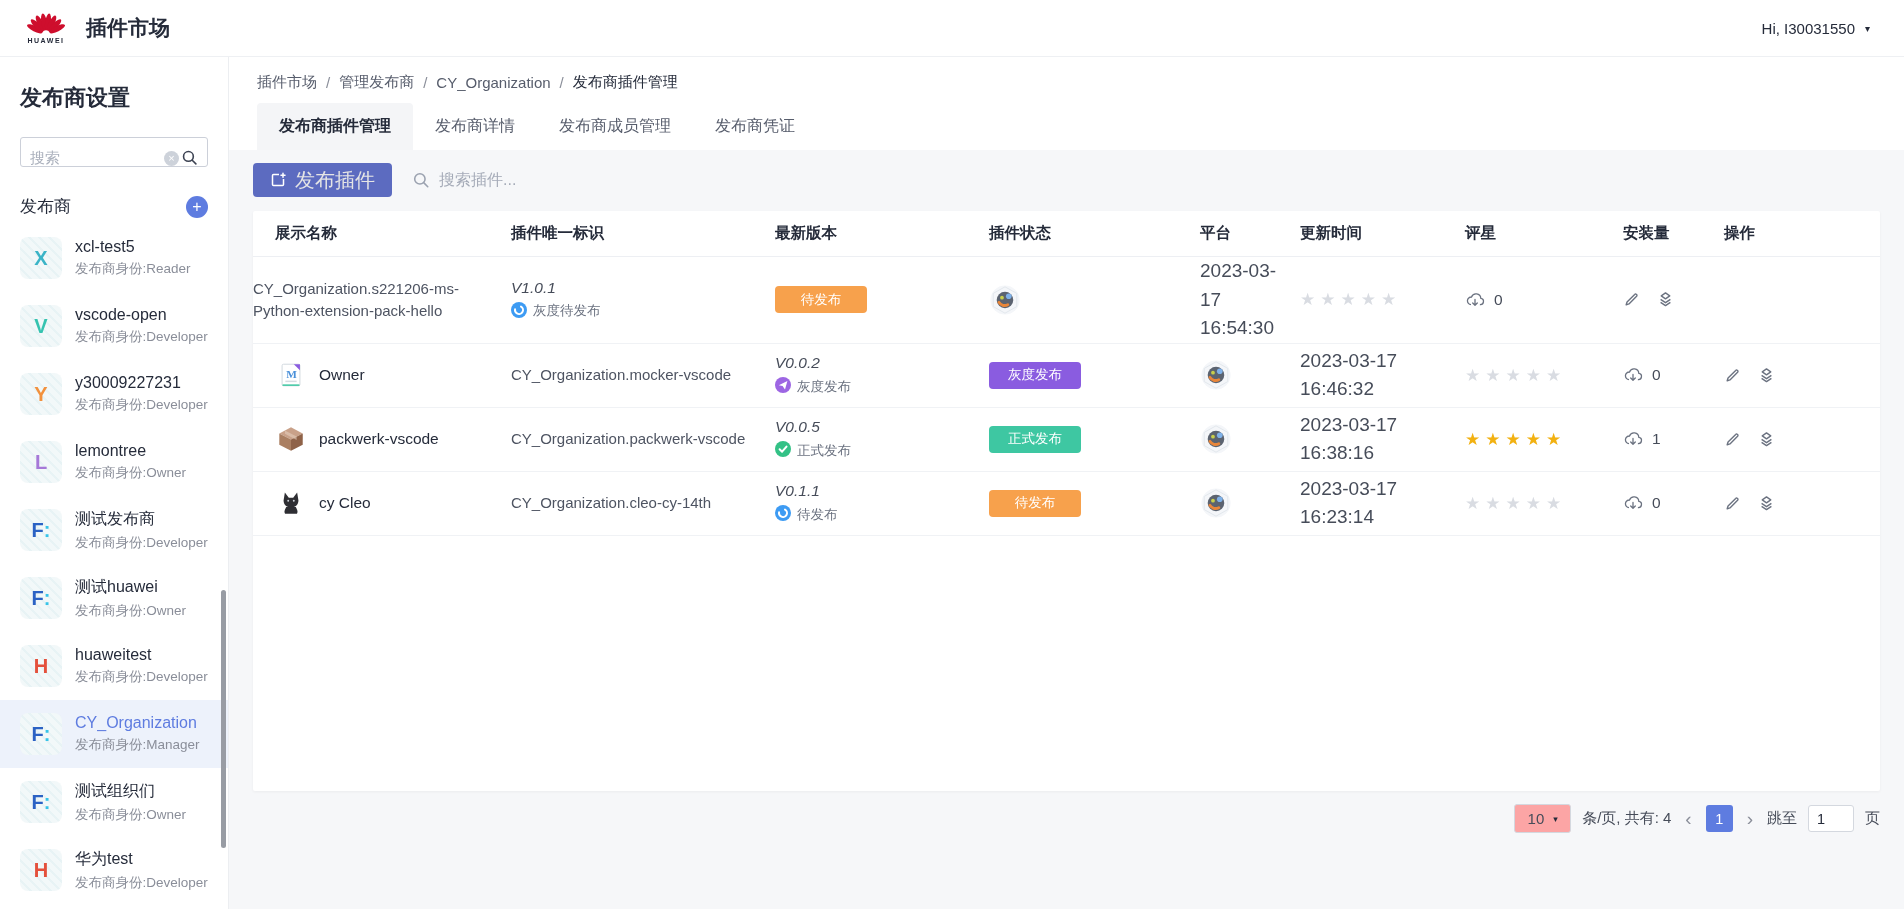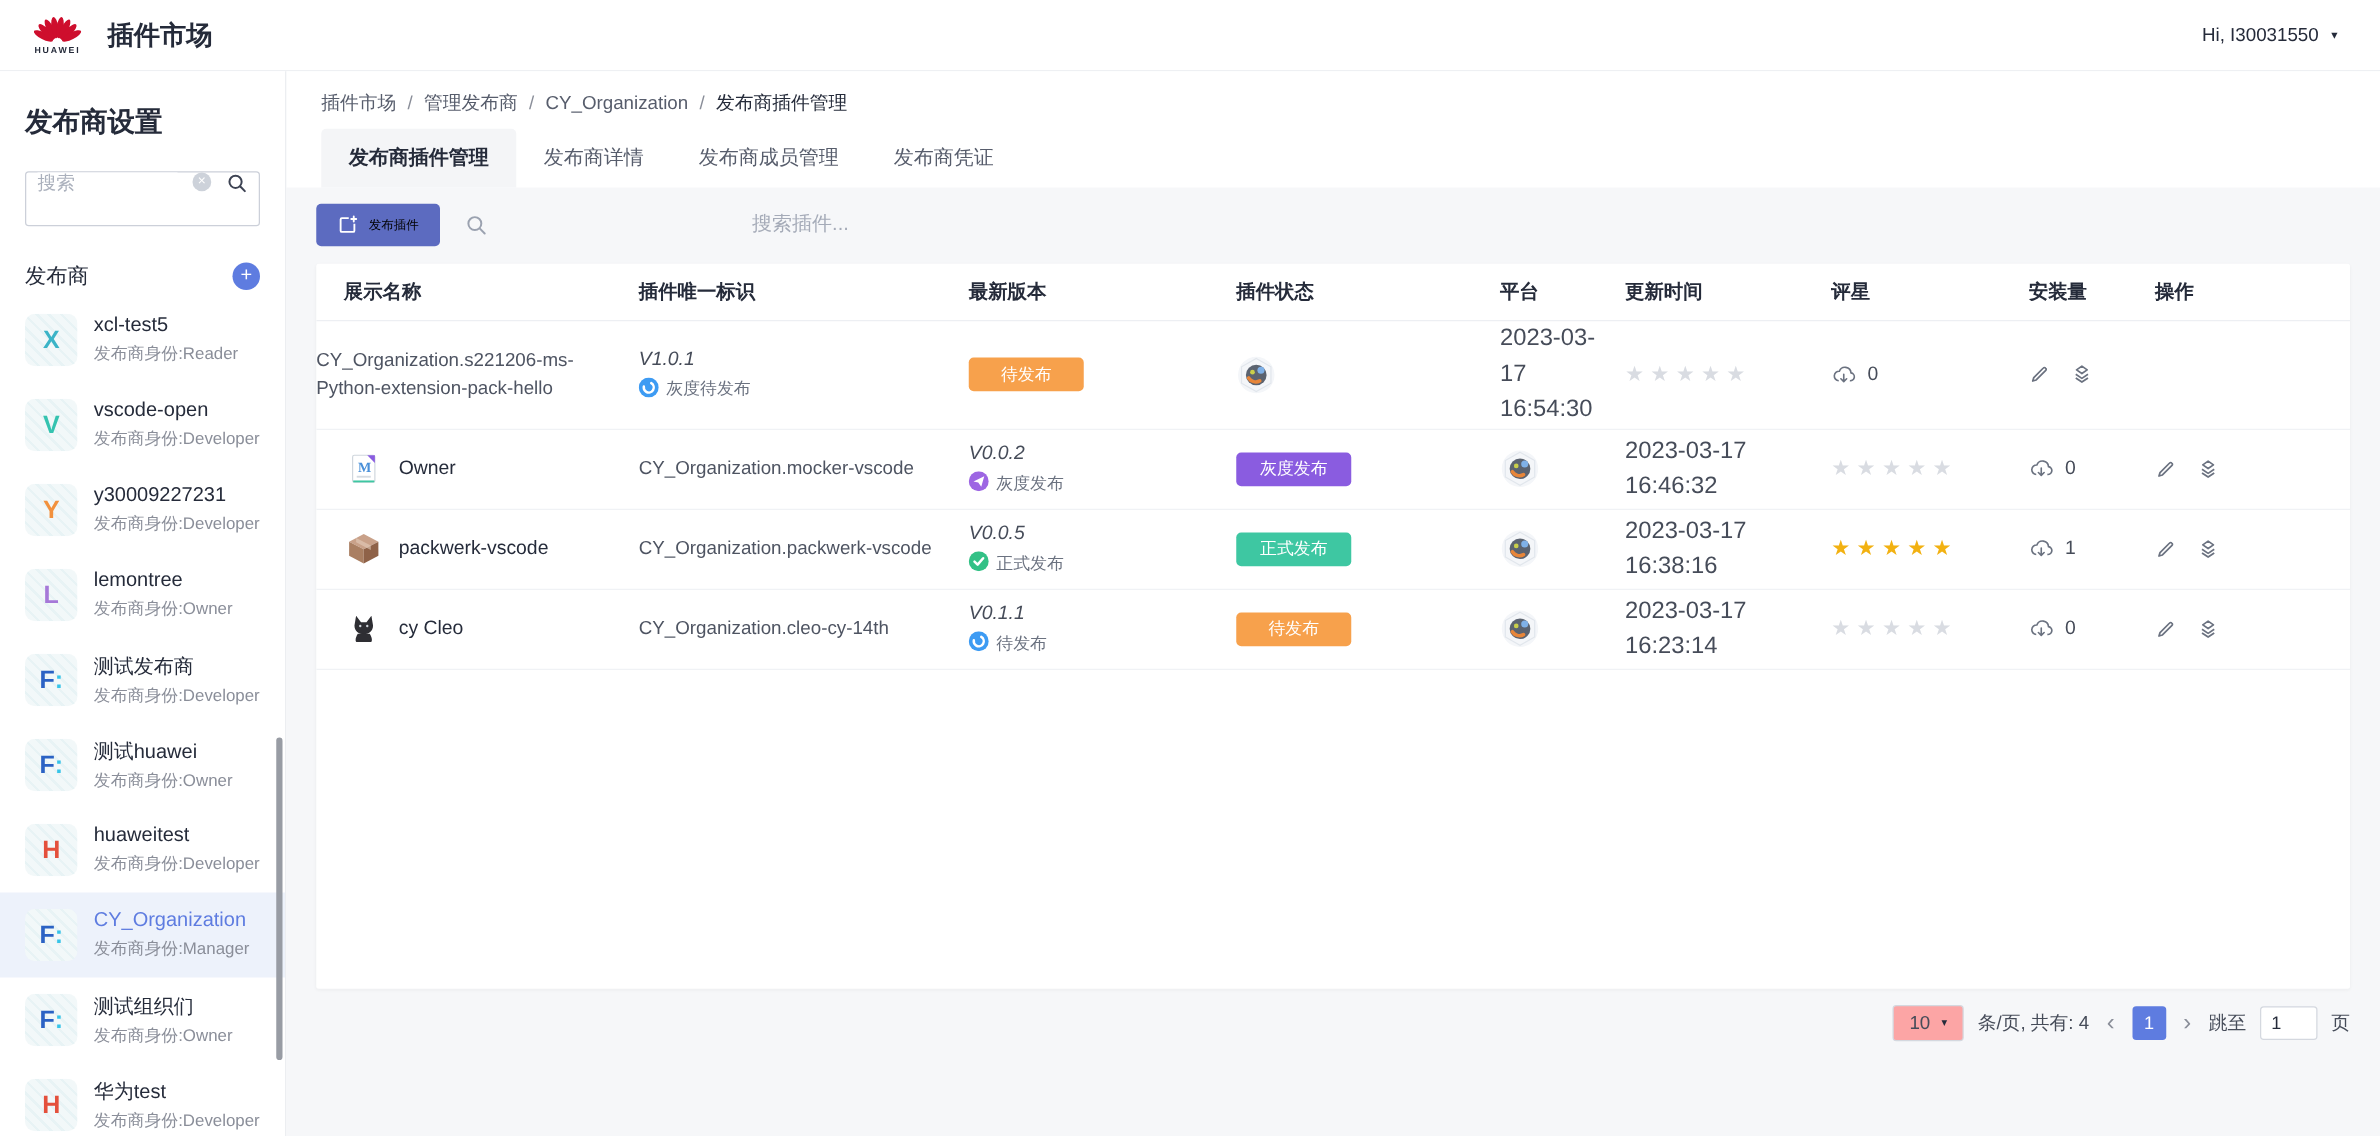--- a/index.html
+++ b/index.html
@@ -12,21 +12,21 @@
   .logo-wrap { display:flex; flex-direction:column; align-items:center; width:48px; }
   .logo-text { font-size:7px; font-weight:700; letter-spacing:1.5px; color:#252b3a; margin-top:-2px; }
   .app-title { font-size:21px; font-weight:700; }
   .user-menu { display:flex; align-items:center; gap:10px; font-size:15px; color:#252b3a; cursor:pointer; }
   .user-caret { font-size:10px; color:#252b3a; }
 
   
   .layout { display:flex; height:852px; }
   .sidebar { width:229px; background:#fff; border-right:1px solid #eceef1; position:relative; padding-top:26px; flex:none; }
   .sb-title { font-size:22px; font-weight:700; margin:0 20px 24px; }
-  .sb-search { margin:0 20px 28px; height:44px; border:1px solid #ccd0d9; border-radius:3px; display:flex; align-items:flex-start; padding:0 9px; gap:12px; background:#fff; }
+  .sb-search { margin:0 20px 28px; height:30px; border:1px solid #ccd0d9; border-radius:3px; display:flex; align-items:flex-end; padding:0 9px; gap:2px; background:#fff; }
   .sb-search input { border:none; outline:none; flex:1; min-width:0; font-size:15px; font-family:inherit; color:#252b3a; }
   .sb-search input::placeholder { color:#aab0bc; }
   .clear-ic { width:15px; height:15px; border-radius:50%; background:#cdd2da; color:#fff; font-size:11px; line-height:15px; text-align:center; flex:none; }
   .mag-ic { color:#3c4252; display:flex; flex:none; }
   .pub-head { margin:0 20px 6px; display:flex; align-items:center; justify-content:space-between; }
   .pub-head .t { font-size:17px; font-weight:400; }
   .add-btn { width:22px; height:22px; border-radius:50%; border:none; background:#5e7ce0; color:#fff; font-size:16px; line-height:20px; cursor:pointer; }
   .pub-item { height:68px; padding:0 20px; display:flex; align-items:center; gap:13px; cursor:pointer; }
   .pub-item.selected { background:#edf2fb; }
   .pub-item.selected .p-name { color:#5e7ce0; }
@@ -42,23 +42,23 @@
   .crumbs { display:flex; align-items:center; font-size:15px; color:#575d6c; }
   .crumbs .sep { margin:0 9px; color:#8a8e99; }
   .crumbs .link { cursor:pointer; }
   .crumbs .cur { color:#252b3a; }
   .tabs { display:flex; margin-top:11px; }
   .tab { padding:13px 22px; font-size:16px; color:#575d6c; cursor:pointer; }
   .tab.active { background:#f4f5f7; color:#252b3a; font-weight:700; border-radius:4px 4px 0 0; }
 
   .content { padding:10px 24px 0; }
   .toolbar { display:flex; align-items:center; gap:20px; margin-bottom:11px; height:40px; }
-  .publish-btn { height:34px; padding:0 17px; background:#5c6bc0; border:none; border-radius:4px; color:#000000; font-size:10px; font-family:inherit; display:flex; align-items:center; gap:9px; cursor:pointer; }
+  .publish-btn { height:34px; padding:0 17px; background:#5c6bc0; border:none; border-radius:4px; color:#e5e5e5; font-size:20px; font-family:inherit; display:flex; align-items:center; gap:9px; cursor:pointer; }
   .plg-search { display:flex; align-items:center; gap:9px; color:#9ba2b0; }
-  .plg-search input { border:none; outline:none; background:transparent; font-size:16px; font-family:inherit; width:280px; color:#252b3a;text-align:right; }
+  .plg-search input { border:none; outline:none; background:transparent; font-size:16px; font-family:inherit; width:280px; color:#252b3a; }
   .plg-search input::placeholder { color:#a5abb8; }
 
   .card { background:#fff; border-radius:2px; box-shadow:0 1px 3px rgba(31,35,41,.05); height:580px; overflow:hidden; }
   .grid { display:grid; grid-template-columns:258px 264px 214px 211px 100px 165px 158px 101px 1fr; align-items:center; }
   .thead { height:46px; border-bottom:1px solid #edeff3; font-weight:700; font-size:15.5px; }
   .cell { padding-right:10px; }
   .cell.first { padding-left:22px; }
   .trow { min-height:64px; border-bottom:1px solid #f0f2f5; font-size:15.5px; }
   .name-cell { display:flex; align-items:center; gap:12px; }
   .prod-ic { width:32px; height:32px; flex:none; display:flex; align-items:center; justify-content:center; }

